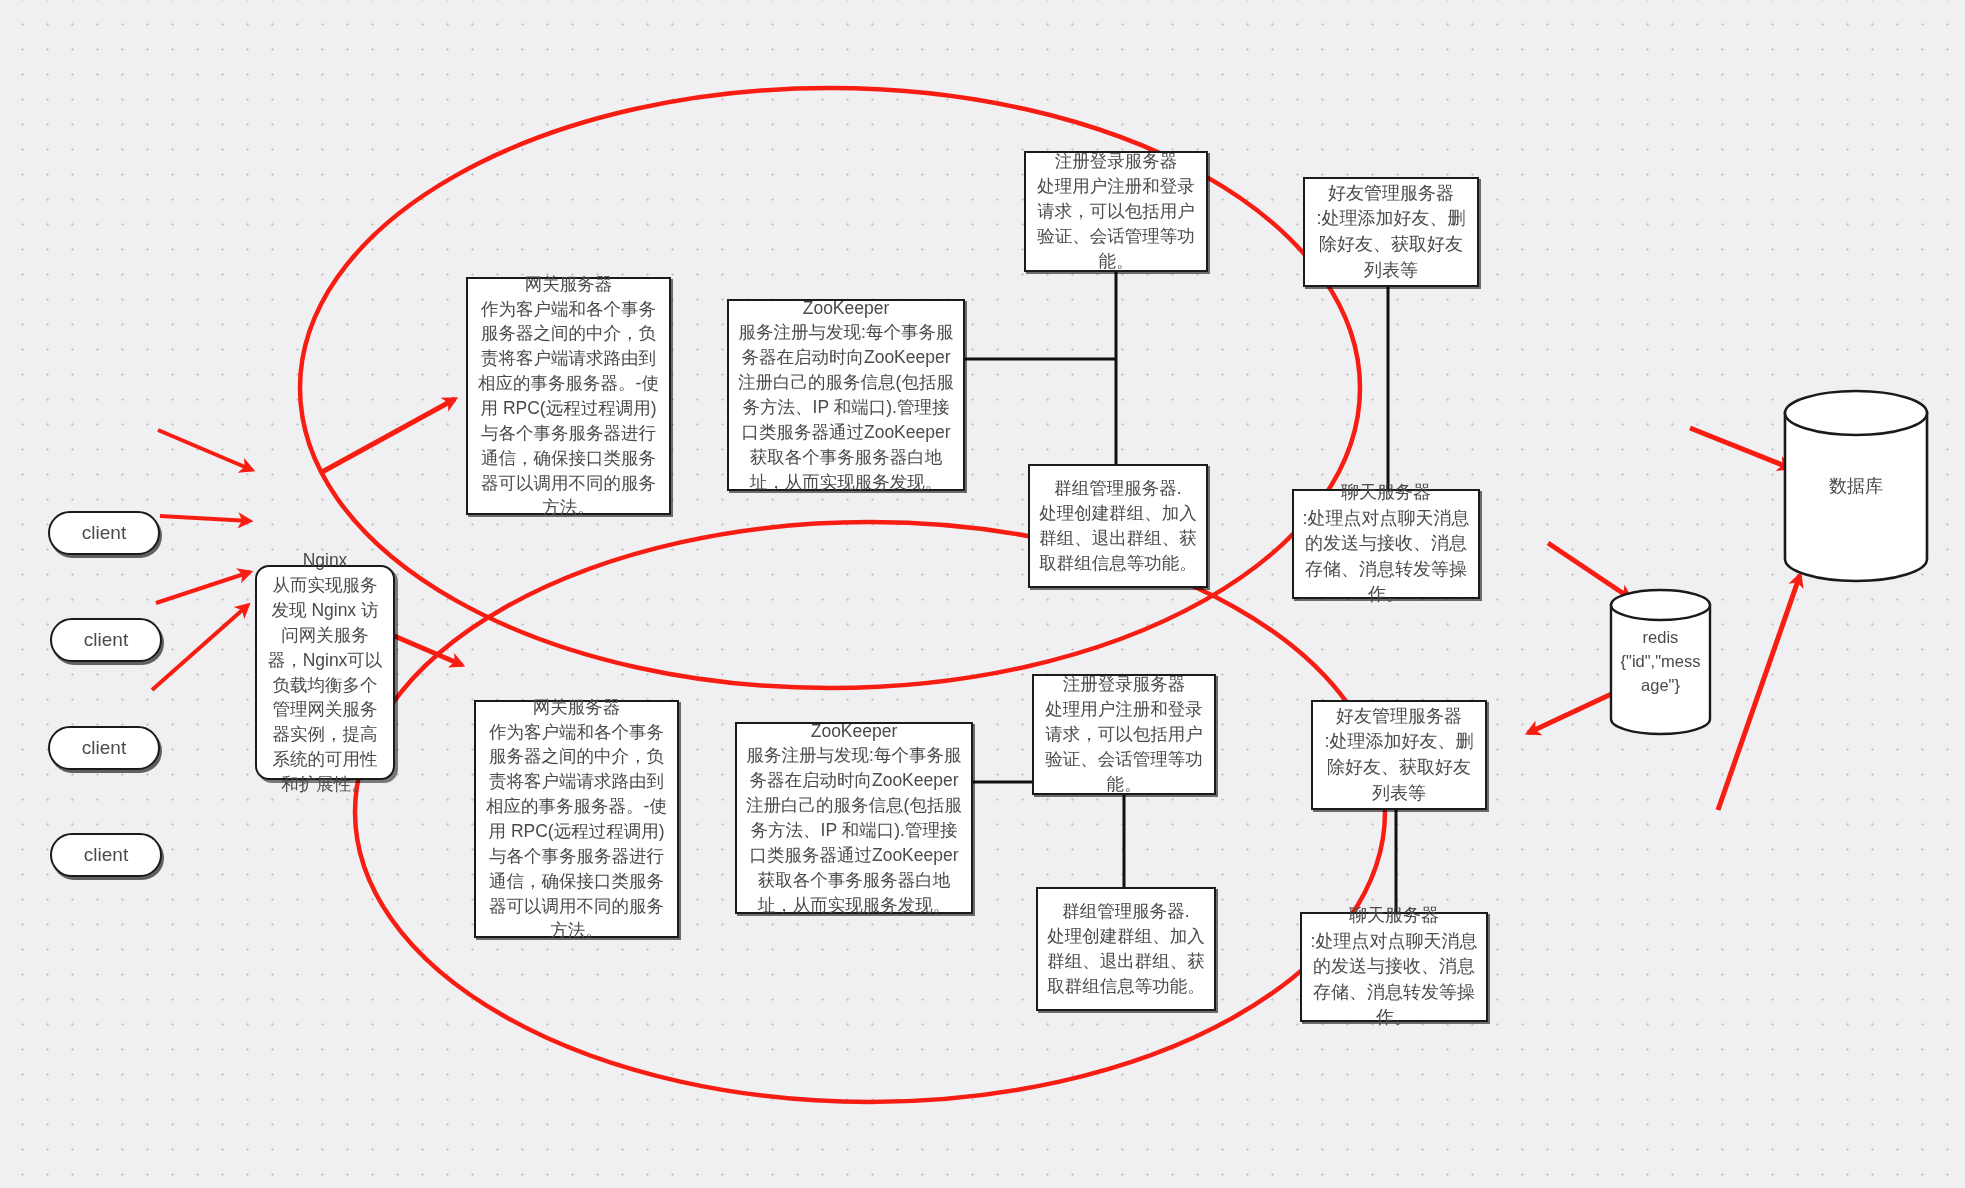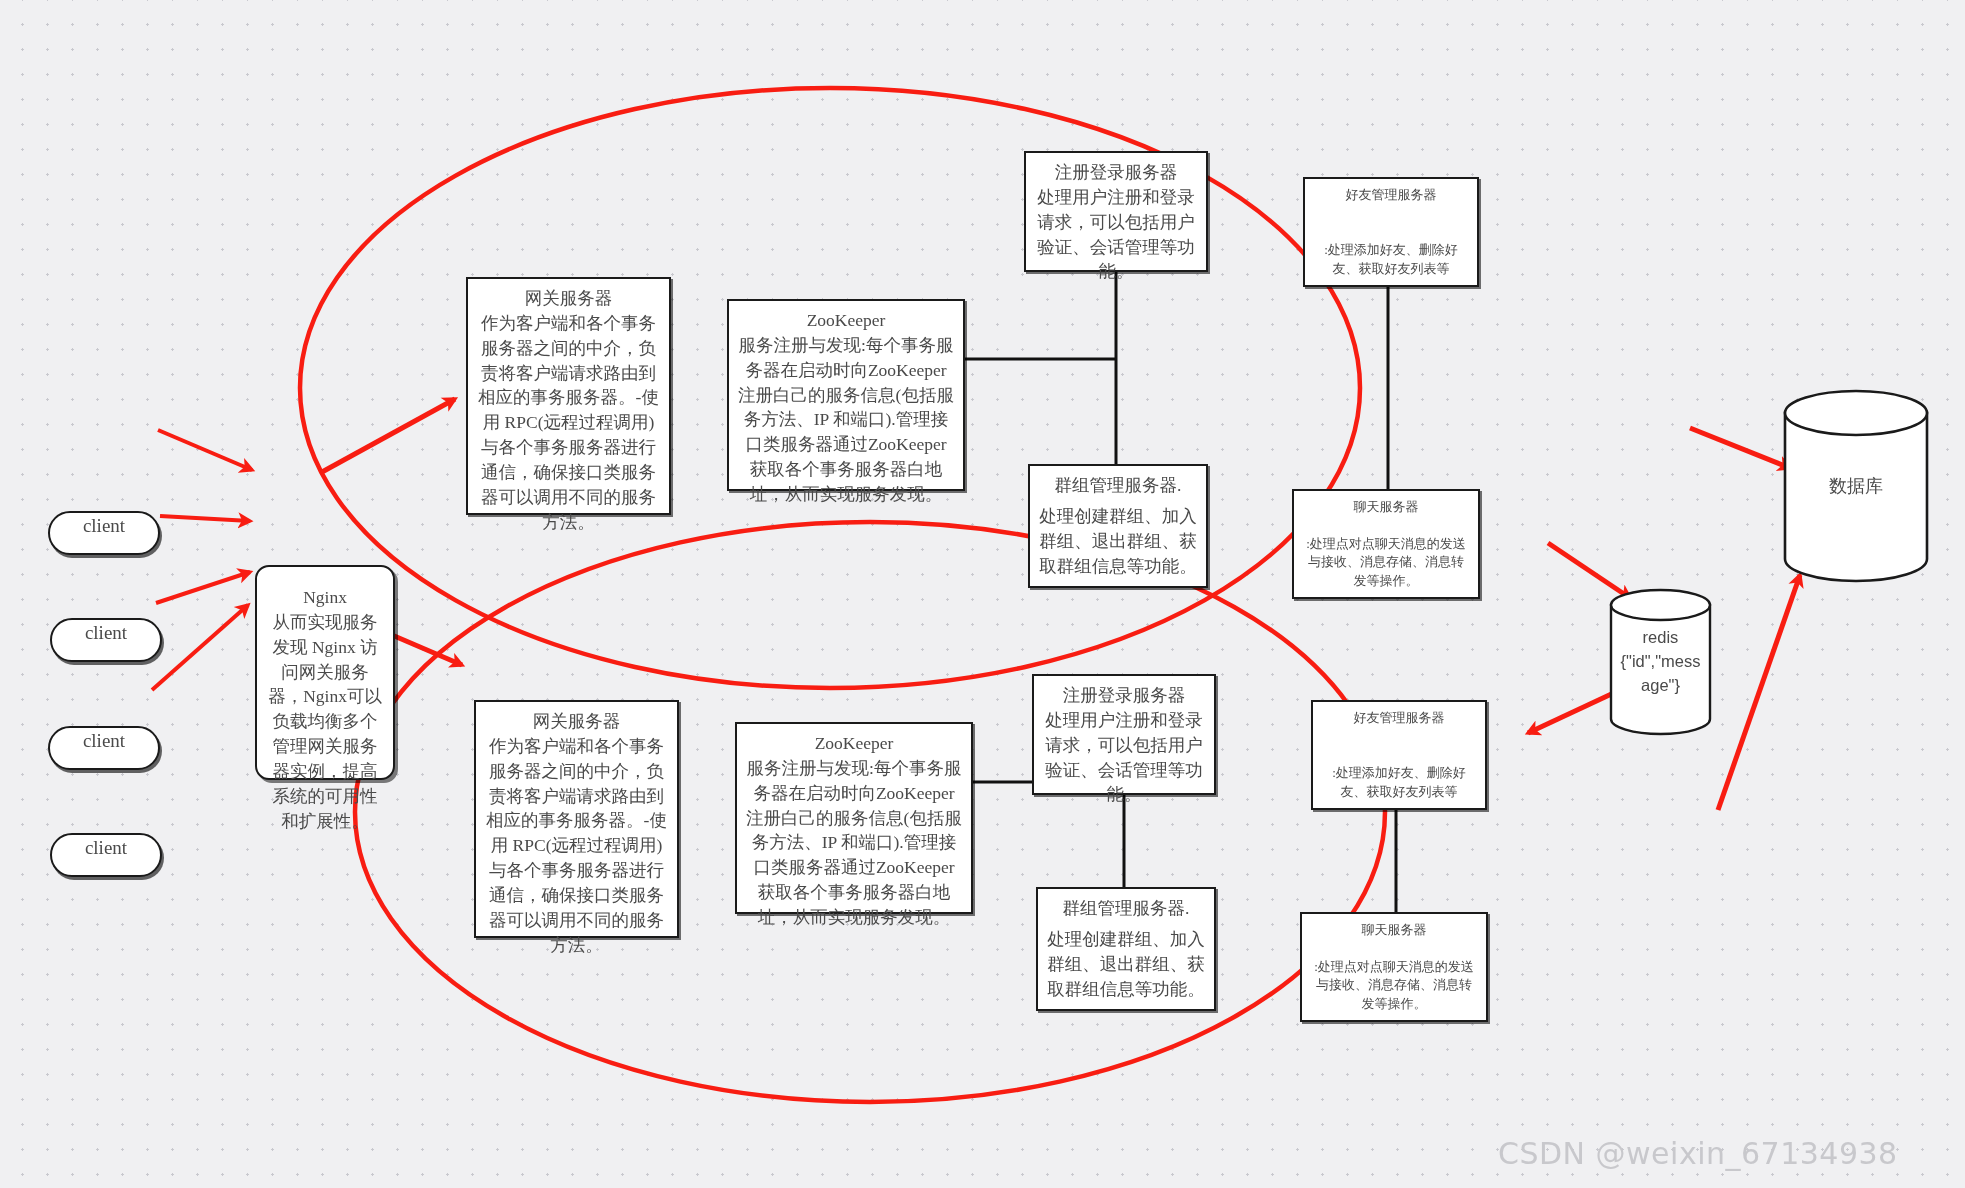--- a/index.html
+++ b/index.html
@@ -27,25 +27,24 @@
   }
   .node {
     position: absolute;
     box-sizing: border-box;
     background: #ffffff;
     border: 2.5px solid #1a1a1a;
     color: #4a4a4a;
     display: flex;
     flex-direction: column;
     align-items: center;
-    justify-content: space-between;
+    justify-content: center;
     text-align: center;
     line-height: 1.42;
     box-shadow: 2px 2px 0 rgba(0,0,0,0.55);
-    font-family: Liberation Serif, serif;
   }
   .node .ttl {
     display: block;
     white-space: nowrap;
   }
   .node .body {
     display: block;
   }
   .client-node {
     border-radius: 999px;
@@ -56,21 +55,21 @@
     border-radius: 14px;
     font-size: 17.5px;
     padding: 18px 10px;
     box-shadow: 3px 3px 0 rgba(0,0,0,0.5);
   }
   .rect-node {
     font-size: 17.5px;
     padding: 7px 8px;
   }
   .rect-node.small {
-    font-size: 13px;
+    font-size: 18px;
   }
   .cyl {
     position: absolute;
     display: flex;
     align-items: center;
     justify-content: center;
     text-align: center;
     color: #4a4a4a;
     line-height: 1.45;
   }
@@ -221,15 +220,14 @@
 
   <div class="cyl" style="left:1608px; top:588px; width:105px; height:148px; flex-direction:column;">
     <svg width="105" height="148" style="position:absolute;left:0;top:0;">
       <path d="M3,17 L3,131 A49.5,15 0 0 0 102,131 L102,17 Z" fill="#ffffff" stroke="#1a1a1a" stroke-width="2.4"></path>
       <ellipse cx="52.5" cy="17" rx="49.5" ry="15" fill="#ffffff" stroke="#1a1a1a" stroke-width="2.4"></ellipse>
     </svg>
     <span class="cyl-label" style="font-size:16.5px;">redis</span>
     <span class="cyl-label" style="font-size:16.5px; max-width:80px; word-break:break-all;">{"id","message"}</span>
   </div>
 
-  <div class="watermark" style="left:1498px; top:1136px;">CSDN @weixin_67134938</div>
 
 </div>
 
 </body></html>

